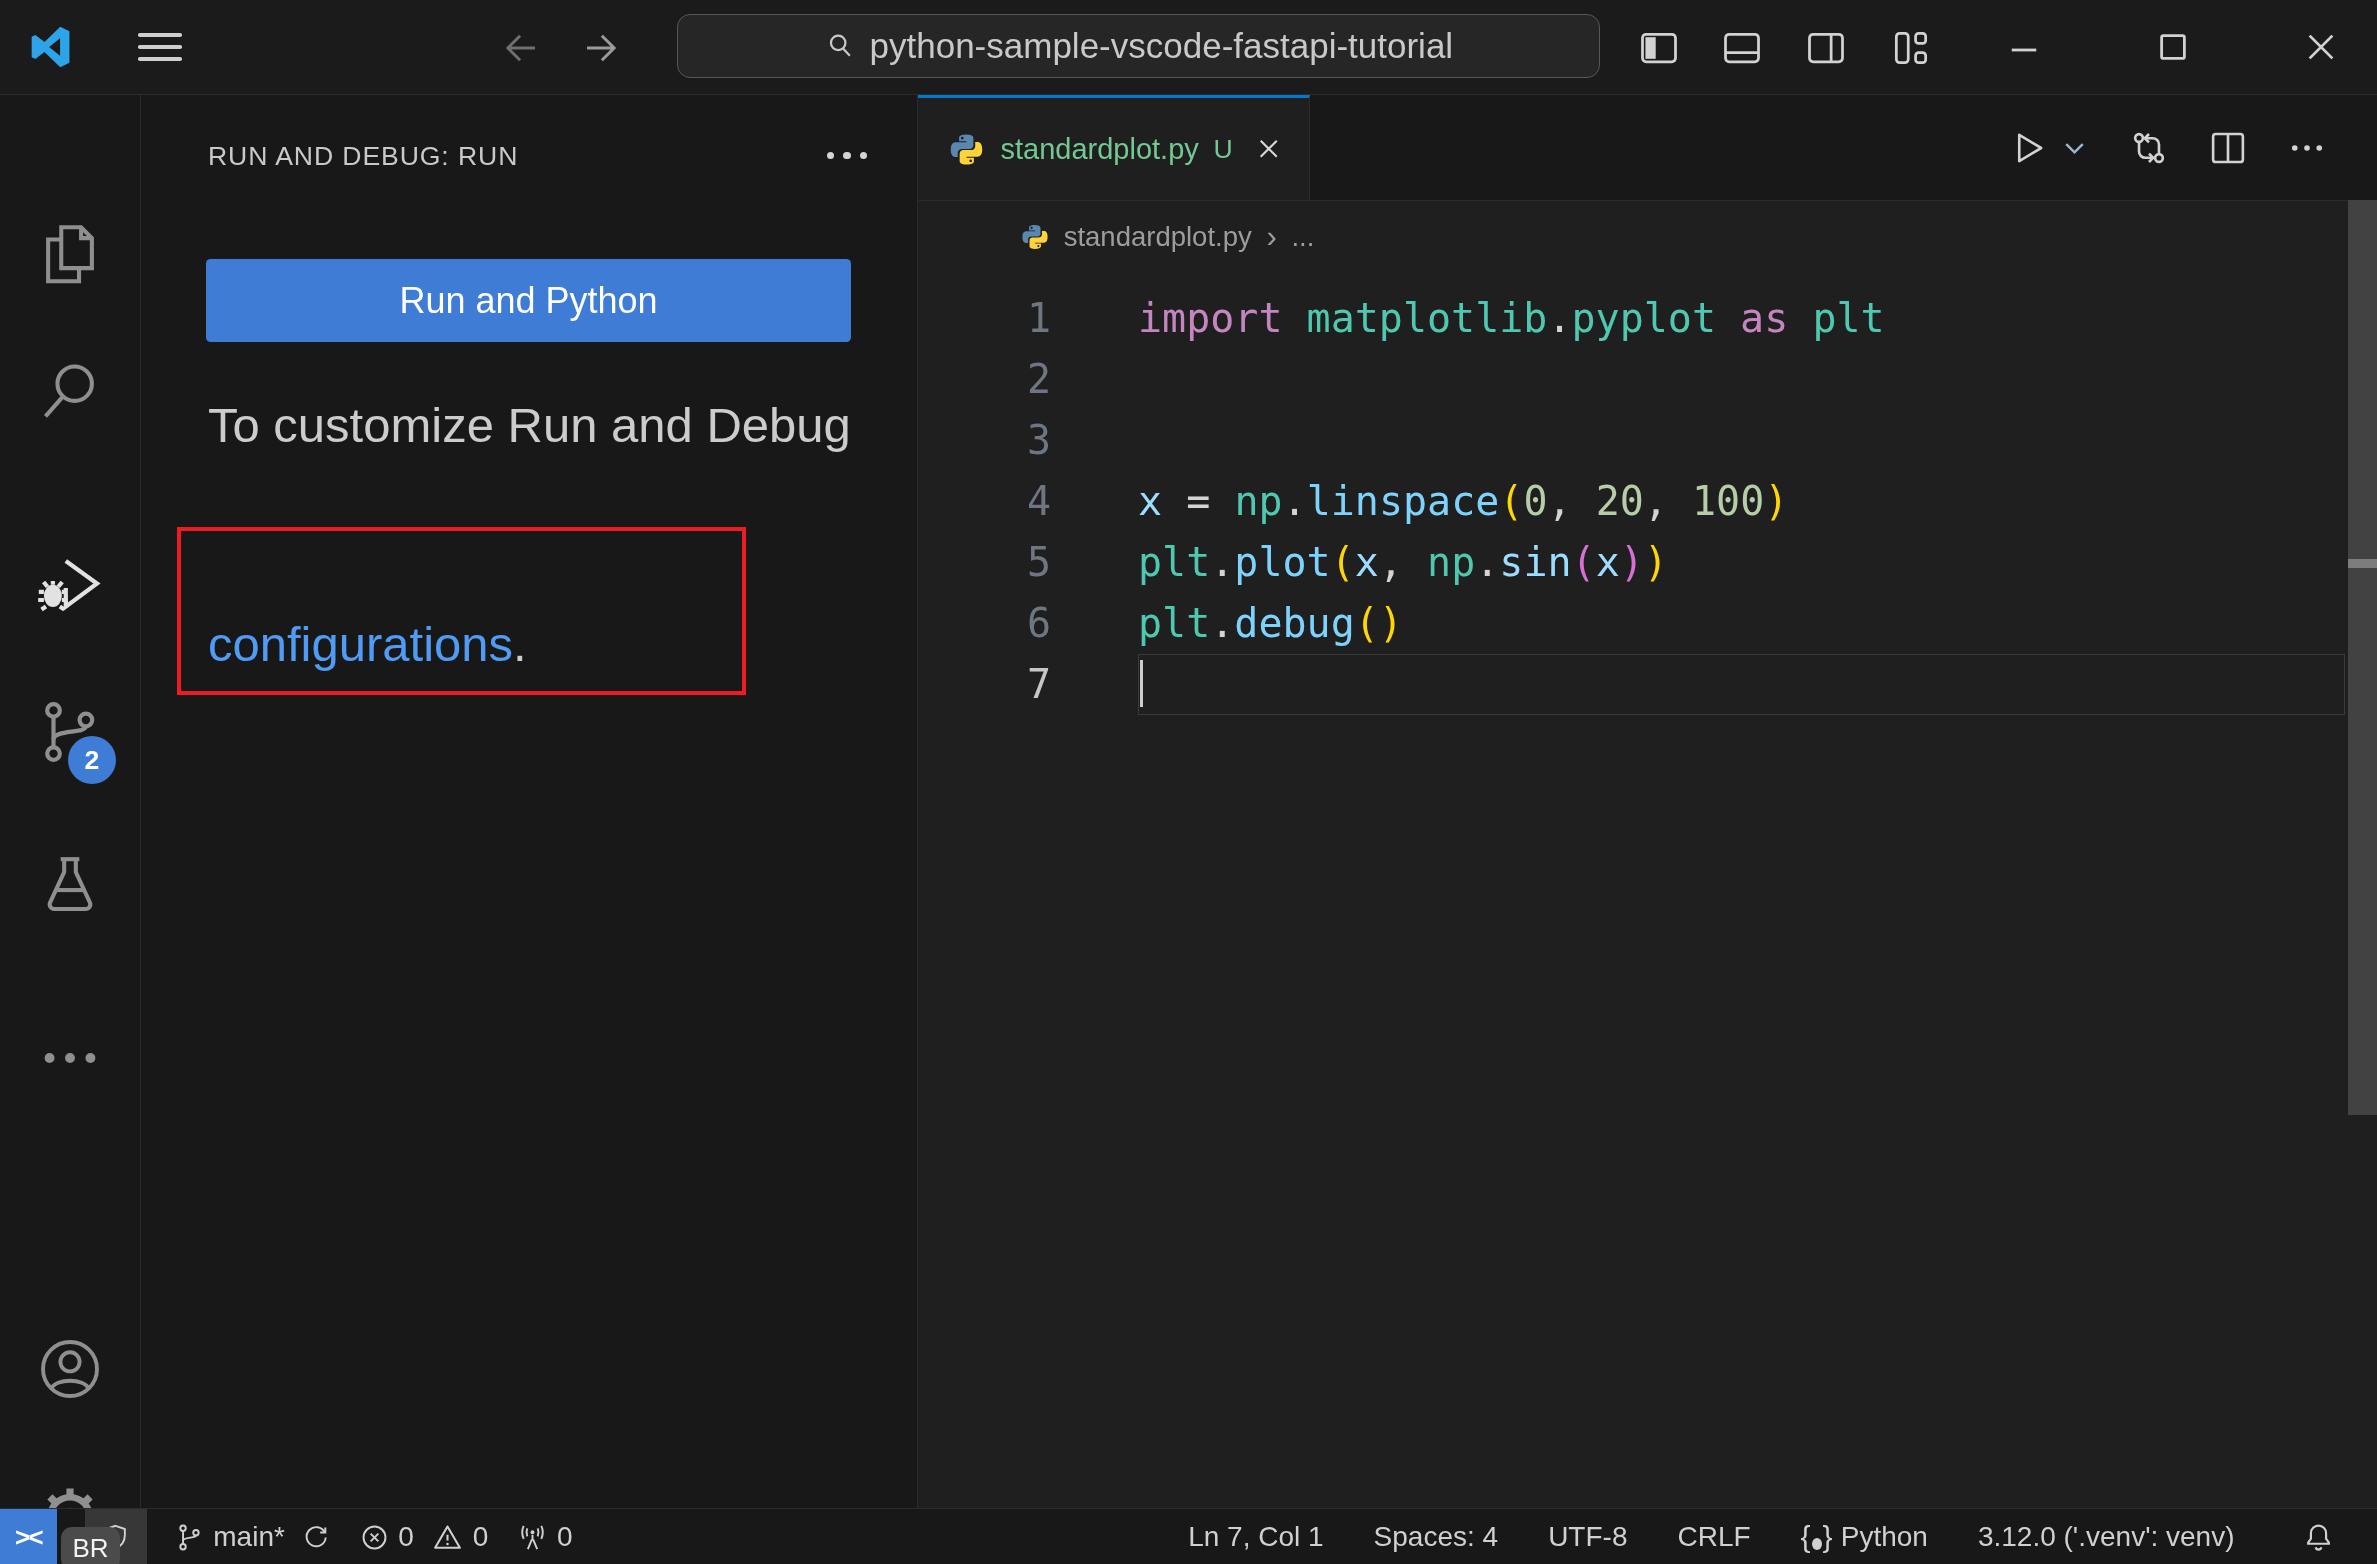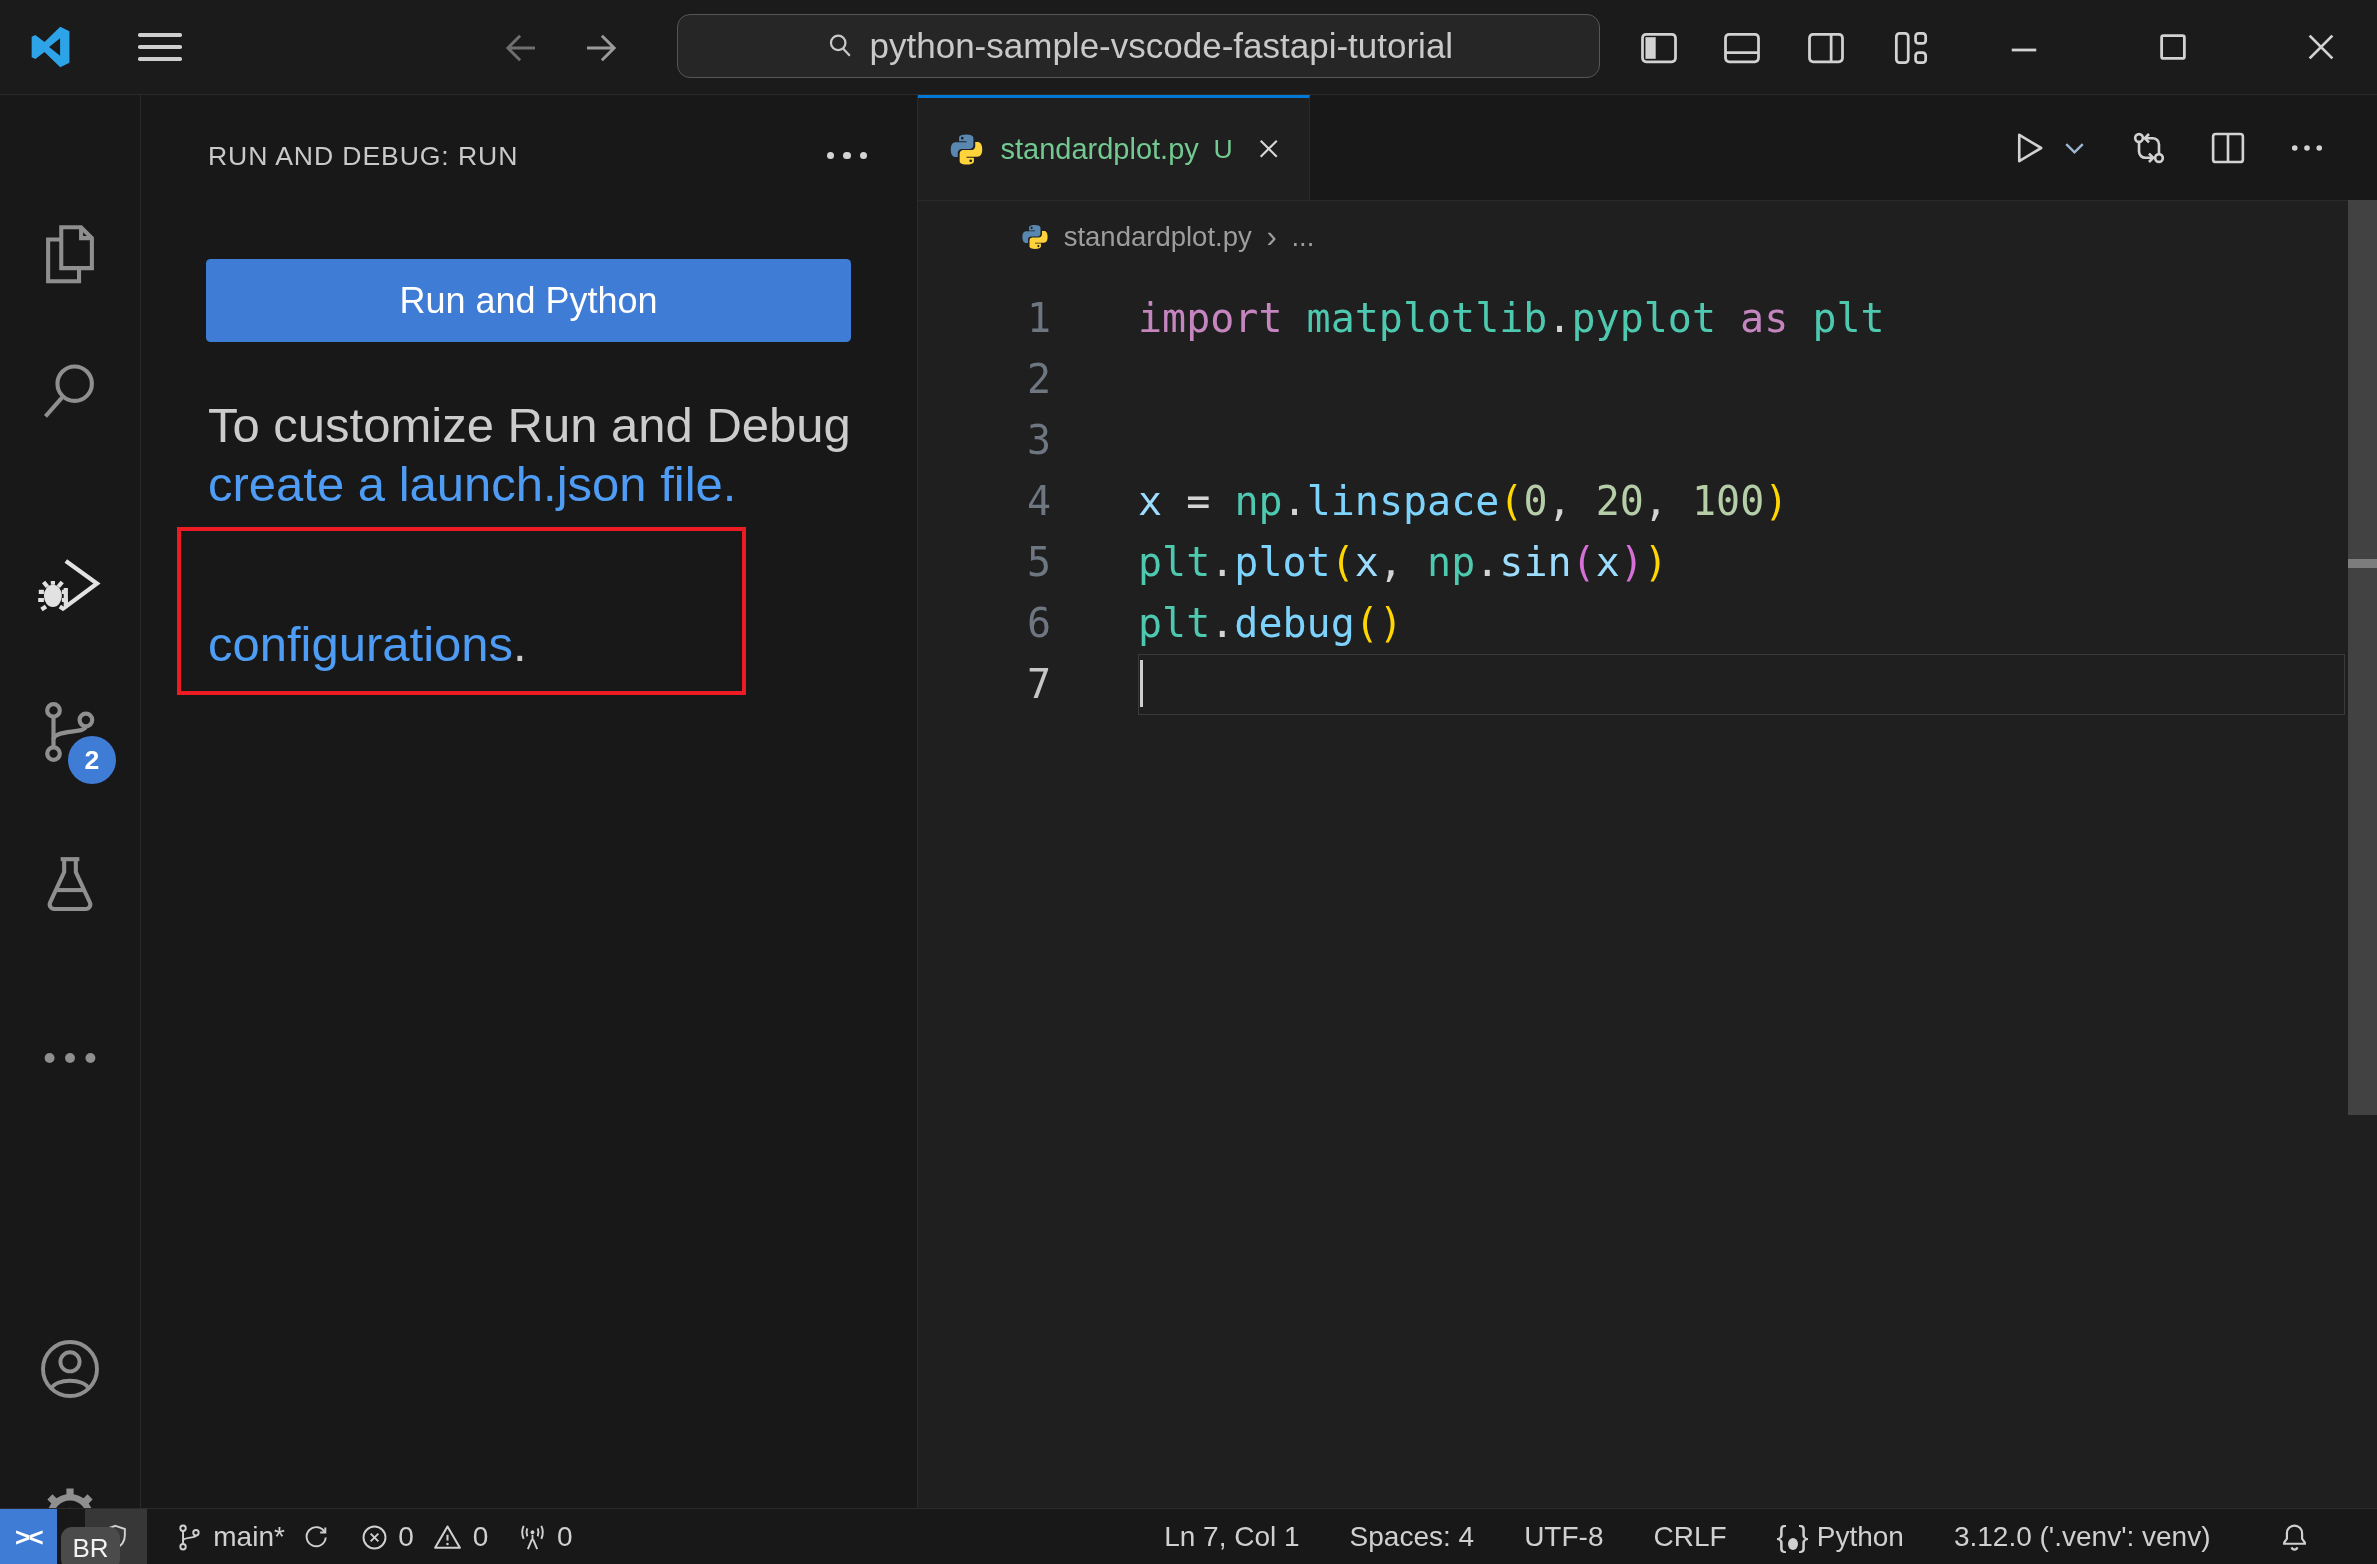--- a/index.html
+++ b/index.html
@@ -59,21 +59,21 @@
   .scrollbar{position:absolute;top:105px;right:0;width:30px;height:915px;background:#424242}
   .scroll-marker{position:absolute;top:359px;left:0;right:0;height:9.2px;background:#7d7d7d}
   
   #statusbar{position:absolute;left:0;top:1508px;width:2377px;height:56px;background:#181818;border-top:0.9px solid #2b2b2b;
       display:flex;align-items:center;font-size:28px;color:#d0d0d0}
   .sb-remote{width:57px;height:100%;background:#3e7cd6;color:#fff;display:flex;align-items:center;justify-content:center;
       font-weight:bold;font-size:26px;cursor:pointer;letter-spacing:-1.8px}
   .sb-shield{width:62px;height:100%;background:#373737;display:flex;align-items:center;justify-content:center;cursor:pointer}
   .sb-item{display:flex;align-items:center;gap:8.3px;cursor:pointer;white-space:nowrap}
   .sb-left{display:flex;align-items:center;height:100%;gap:27.5px}
-  .sb-right{margin-left:auto;display:flex;align-items:center;gap:50px;padding-right:65px}
+  .sb-right{margin-left:auto;display:flex;align-items:center;gap:50px;padding-right:41px}
   .lang-braces{display:inline-flex;align-items:center;font-size:30px}
   .lang-dot{display:inline-block;width:10px;height:12px;border-radius:50%;background:#d0d0d0;margin:13px 0.9px 0 0.9px}
 </style>
 </head>
 <body>
 
 <div id="titlebar">
   <span class="tb-logo">
     <svg width="44" height="44" viewBox="0 0 24 24">
         <path fill="#2da4e8" d="M17.6 1 9 9.3 4 5.4 2 6.4v11.2l2 1 5-3.9 8.6 8.3 5-2.4V3.4ZM17.5 7.2v9.6L11.5 12Z"></path>
@@ -209,21 +209,20 @@
 
 <div id="sidebar">
   <div class="sb-title">RUN AND DEBUG: RUN</div>
   <div class="sb-dots">
       <i></i>
       <i></i>
       <i></i>
     </div>
   <div class="run-btn">Run and Python</div>
   <div class="sb-text" style="top:302px">To customize Run and Debug</div>
-  <div class="sb-text sb-link" style="top:361px">create a launch.json file.</div>
   <div class="red-box"></div>
   <div class="sb-text" style="top:521px"><span class="sb-link">configurations</span><span>.</span></div>
 </div>
 
 <div id="editor">
   <div class="tabs">
     <div class="tab">
       <span>
         <svg width="35" height="35" viewBox="0 0 24 24">
             <path fill="#5a87b0" d="M11.9 1.7c-5.3 0-5 2.3-5 2.3v2.4h5.1v.7H4.6S1.2 6.7 1.2 12s3 5.1 3 5.1h1.8v-2.5s-.1-3 2.9-3h5s2.8.1 2.8-2.7V4.2s.4-2.5-4.8-2.5zm-2.8 1.6a.92.92 0 1 1 0 1.84.92.92 0 0 1 0-1.84z"></path>

